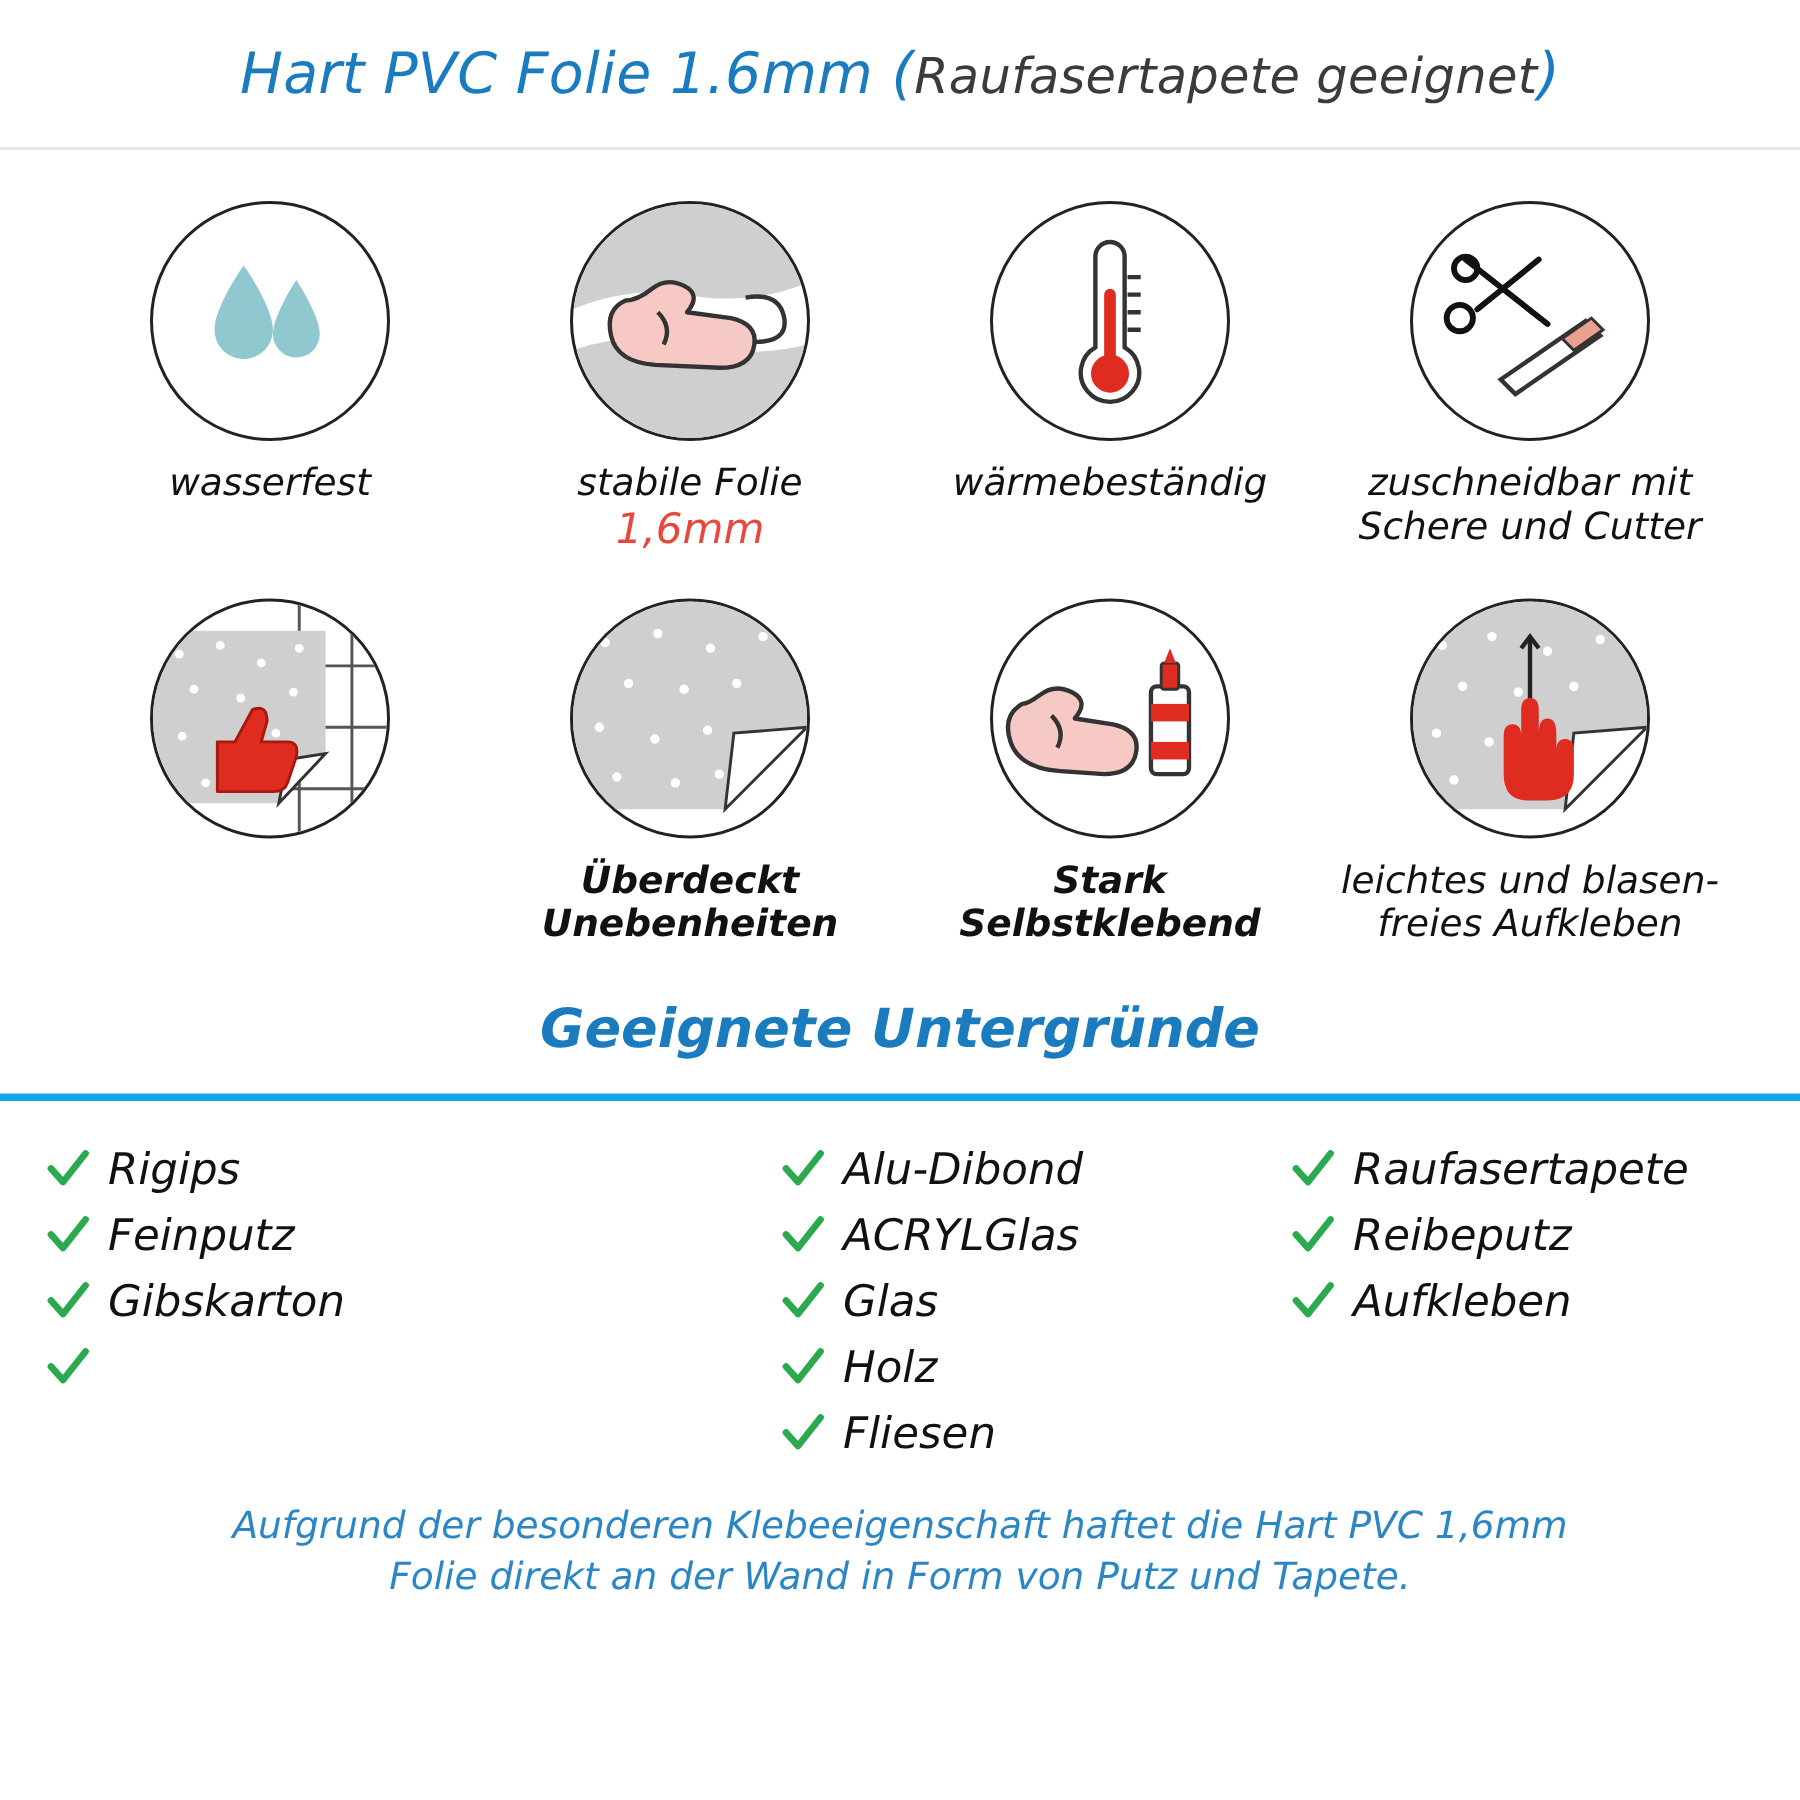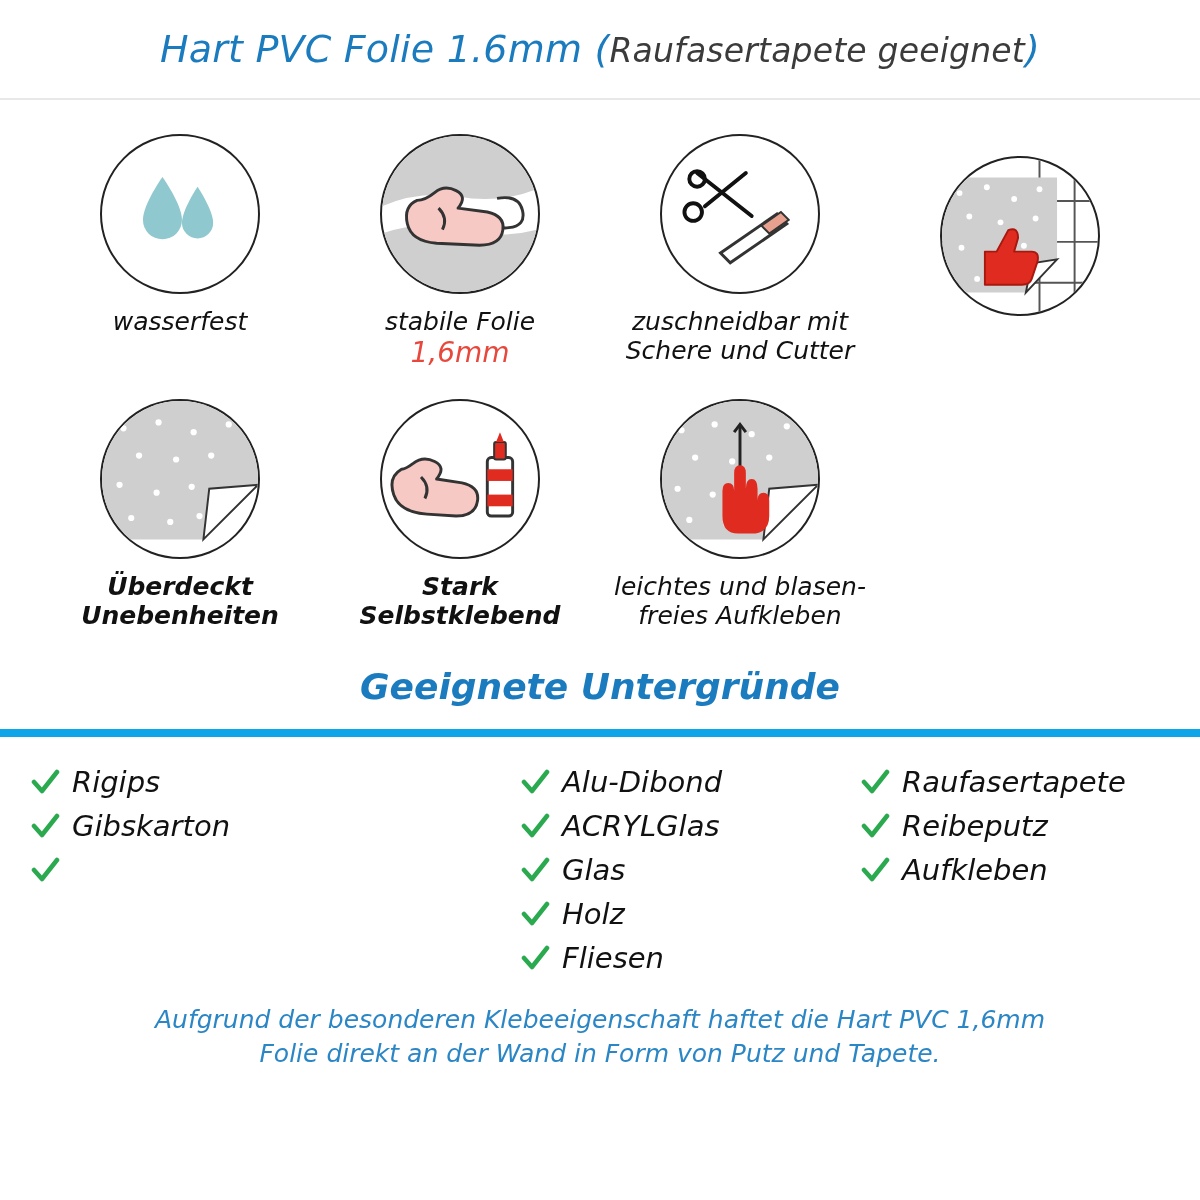--- a/index.html
+++ b/index.html
@@ -63,21 +63,21 @@
     font-size: 28px;
     color: #e8483c;
     line-height: 1.15;
   }
 
   
   .section-title-wrap {
     margin-top: 36px;
     text-align: center;
     padding-bottom: 22px;
-    border-bottom: 8px solid #0ea5e9;
+    border-bottom: 5px solid #0ea5e9;
   }
   .section-title {
     font-size: 36px;
     color: #1a7bbf;
     font-weight: bold;
   }
 
   
   .substrates {
     display: grid;
@@ -144,20 +144,34 @@
           <path d="M0 100 Q40 86 80 96 Q122 106 160 96 V160 H0 Z" fill="#cfcfcf"></path>
           <path d="M118 64 q22 -4 26 12 q4 16 -14 18 q-14 2 -14 -10" fill="none" stroke="#333" stroke-width="3"></path>
           <path d="M36 66 q-14 6 -10 24 q4 18 30 20 l44 2 q22 0 24 -16 q2 -14 -16 -18 l-30 -4 q10 -12 -2 -18 q-12 -6 -22 2 q-10 8 -18 8 Z" fill="#f6c9c4" stroke="#333" stroke-width="3" stroke-linejoin="round"></path>
           <path d="M58 74 q10 10 4 22" fill="none" stroke="#333" stroke-width="3"></path>
         </svg>
       </div>
       <div class="feature-label">stabile Folie</div>
       <div class="feature-sub">1,6mm</div>
     </div>
 
+    <div class="feature">
+      <div class="circle">
+        <svg viewBox="0 0 160 160" width="160" height="160">
+          <path d="M70 36 a10 10 0 0 1 20 0 v62 a20 20 0 1 1 -20 0 Z" fill="#fff" stroke="#333" stroke-width="3"></path>
+          <circle cx="80" cy="116" r="13" fill="#e02b20"></circle>
+          <rect x="76" y="58" width="8" height="54" rx="4" fill="#e02b20"></rect>
+          <line x1="92" y1="50" x2="101" y2="50" stroke="#333" stroke-width="3"></line>
+          <line x1="92" y1="62" x2="101" y2="62" stroke="#333" stroke-width="3"></line>
+          <line x1="92" y1="74" x2="101" y2="74" stroke="#333" stroke-width="3"></line>
+          <line x1="92" y1="86" x2="101" y2="86" stroke="#333" stroke-width="3"></line>
+        </svg>
+      </div>
+      <div class="feature-label">wärmebeständig</div>
+    </div>
 
     <div class="feature">
       <div class="circle">
         <svg viewBox="0 0 160 160" width="160" height="160">
           <g stroke="#111" stroke-width="4" fill="none" stroke-linecap="round">
             <path d="M36 38 L92 82"></path>
             <path d="M86 38 L44 72"></path>
             <circle cx="32" cy="78" r="9"></circle>
             <circle cx="36" cy="44" r="8"></circle>
           </g>
@@ -285,20 +299,26 @@
       <div class="sub-item">
         <svg class="check" viewBox="0 0 30 30">
             <path d="M4 15 L12 24 L27 5" fill="none" stroke="#2aa94f" stroke-width="4.5" stroke-linecap="round" stroke-linejoin="round"></path>
           </svg>
         <span class="sub-text">Rigips</span>
       </div>
       <div class="sub-item">
         <svg class="check" viewBox="0 0 30 30">
             <path d="M4 15 L12 24 L27 5" fill="none" stroke="#2aa94f" stroke-width="4.5" stroke-linecap="round" stroke-linejoin="round"></path>
           </svg>
+        <span class="sub-text">Feinputz</span>
+      </div>
+      <div class="sub-item">
+        <svg class="check" viewBox="0 0 30 30">
+            <path d="M4 15 L12 24 L27 5" fill="none" stroke="#2aa94f" stroke-width="4.5" stroke-linecap="round" stroke-linejoin="round"></path>
+          </svg>
         <span class="sub-text">Gibskarton</span>
       </div>
       <div class="sub-item">
         <svg class="check" viewBox="0 0 30 30">
             <path d="M4 15 L12 24 L27 5" fill="none" stroke="#2aa94f" stroke-width="4.5" stroke-linecap="round" stroke-linejoin="round"></path>
           </svg>
       </div>
     </div>
 
     <div class="sub-col">

